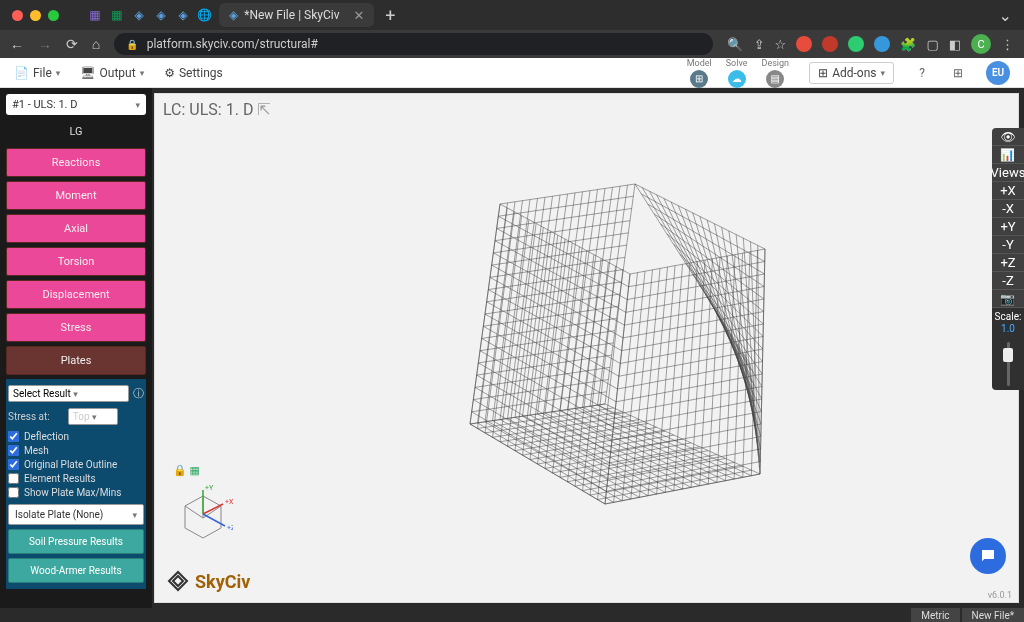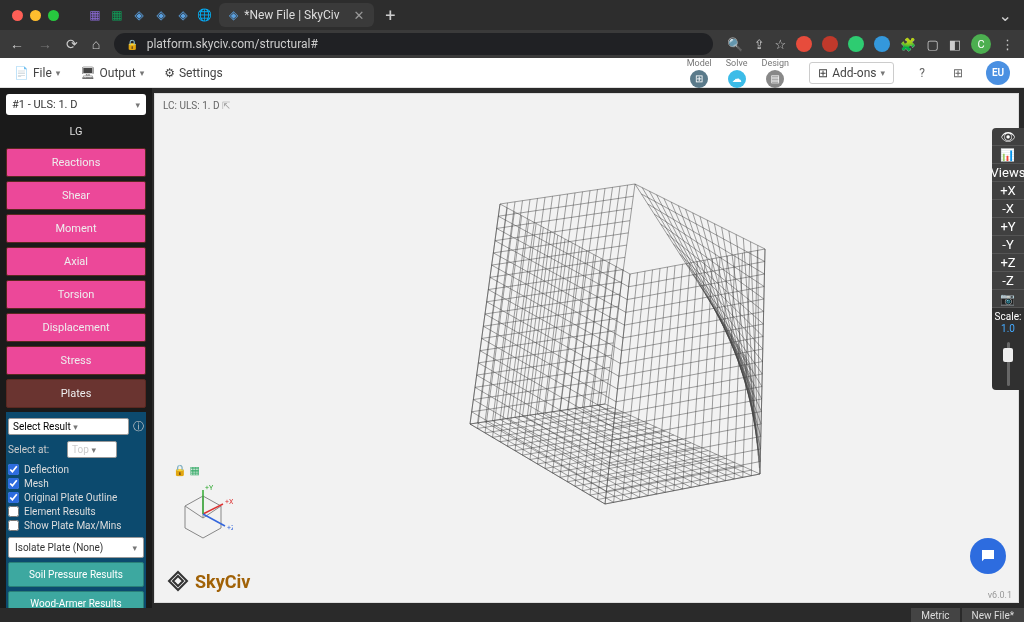--- a/index.html
+++ b/index.html
@@ -53,21 +53,21 @@
 .stress-row { display:flex; align-items:center; gap:6px; font-size:10px; color:#ccc; margin-bottom:6px;}
 .stress-row .sel {flex:0 0 50px;margin-left:12px;}
 .chk-list { display:flex; flex-direction:column; gap:3px;}
 .chk { display:flex; align-items:center; gap:5px; font-size:10px; color:#ddd;}
 .chk input {accent-color:#2d6cdf; width:11px;height:11px;}
 .iso-sel { background:#fff; border:1px solid #999; border-radius:2px; padding:4px 6px; font-size:10px; color:#333; margin-top:6px; display:flex; justify-content:space-between; align-items:center;}
 .teal-btn { background:#3da8a0; color:#fff; font-size:10px; padding:6px 0; text-align:center; border-radius:2px; cursor:pointer; margin-top:4px; border:1px solid #2a8078;}
 
 
 .canvas-wrap { flex:1; background:#f2f2f2; border:1px solid #ddd; margin:5px 5px 5px 2px; position:relative; overflow:hidden;}
-.lc-label { position:absolute; top:6px; left:8px; font-size:10px; color:#666;}
+.lc-label { position:absolute; top:6px; left:8px; font-size:16px; color:#666;}
 .brand { position:absolute; bottom:10px; left:12px; display:flex; align-items:center; gap:6px;}
 .brand-text { font-size:18px; font-weight:700; color:#a16207;}
 .axis-widget { position:absolute; bottom:58px; left:18px; width:60px;height:60px;}
 .pin-icons { position:absolute; top:370px; left:18px; font-size:11px; color:#3a6;}
 .mesh-svg { position:absolute; top:80px; left:150px; }
 .version-tag { position:absolute; bottom:2px; right:6px; font-size:9px; color:#999;}
 .chat-bubble { position:absolute; bottom:28px; right:12px; width:36px;height:36px;border-radius:50%;background:#2d6cdf; display:flex;align-items:center;justify-content:center;color:white;}
 
 
 .right-rail { position:absolute; top:128px; right:0; width:32px; display:flex; flex-direction:column; gap:0; border-radius:4px 0 0 4px; overflow:hidden;}
@@ -179,37 +179,36 @@
 
 <div class="main">
   <div class="sidebar">
     <div class="lc-select">
       <span>#1 - ULS: 1. D</span>
       <span class="caret">▾</span>
     </div>
     <div class="lg-label">LG</div>
 
     <div class="red-btn">Reactions</div>
-    <div class="red-btn">Shear</div>
     <div class="red-btn">Moment</div>
     <div class="red-btn">Axial</div>
     <div class="red-btn">Torsion</div>
     <div class="red-btn">Displacement</div>
     <div class="red-btn">Stress</div>
     <div class="red-btn darker">Plates</div>
 
     <div class="opt-panel">
       <div class="sel-row">
         <div class="sel">
           <span>Select Result</span> <span class="caret">▾</span>
         </div>
         <span style="color:#ccc;font-size:11px;">ⓘ</span>
       </div>
       <div class="stress-row">
-        <span>Select at:</span>
+        <span>Stress at:</span>
         <div class="sel">
           <span>Top</span> <span class="caret">▾</span>
         </div>
       </div>
       <div class="chk-list" id="chk-container">
           <label class="chk">
             <input type="checkbox" checked="" style="">
             <span>Deflection</span>
           </label>
           <label class="chk">

